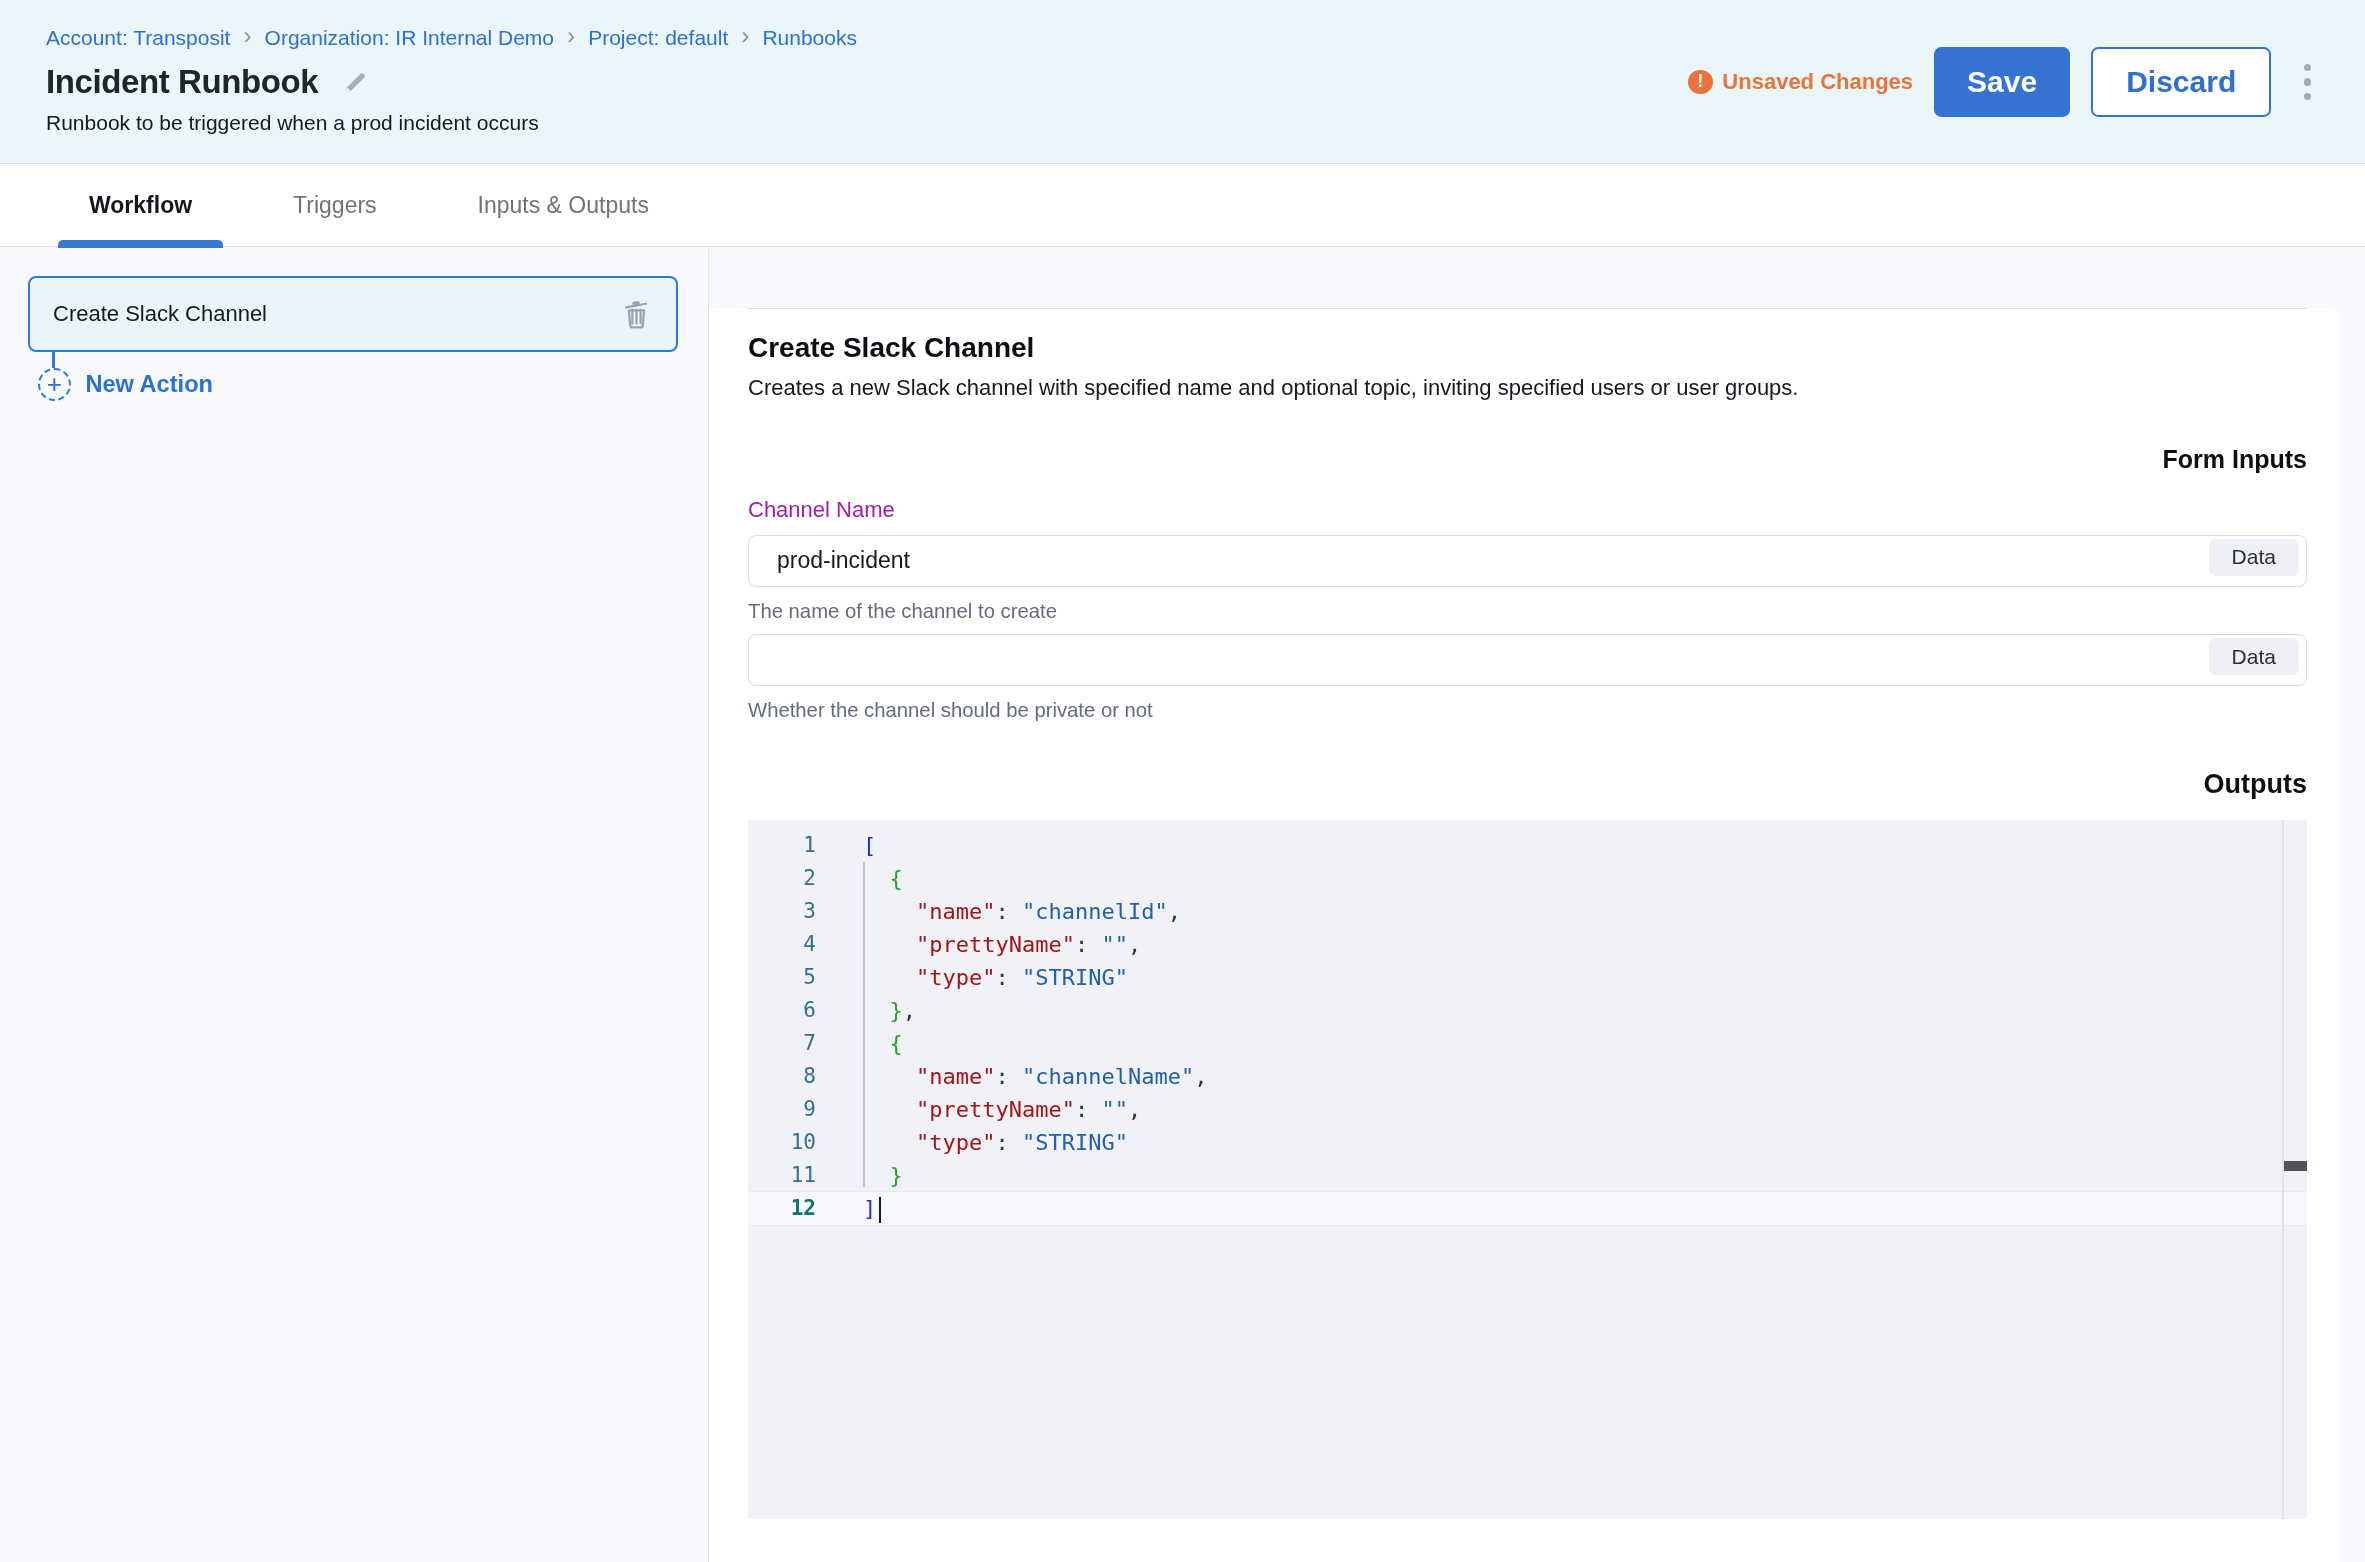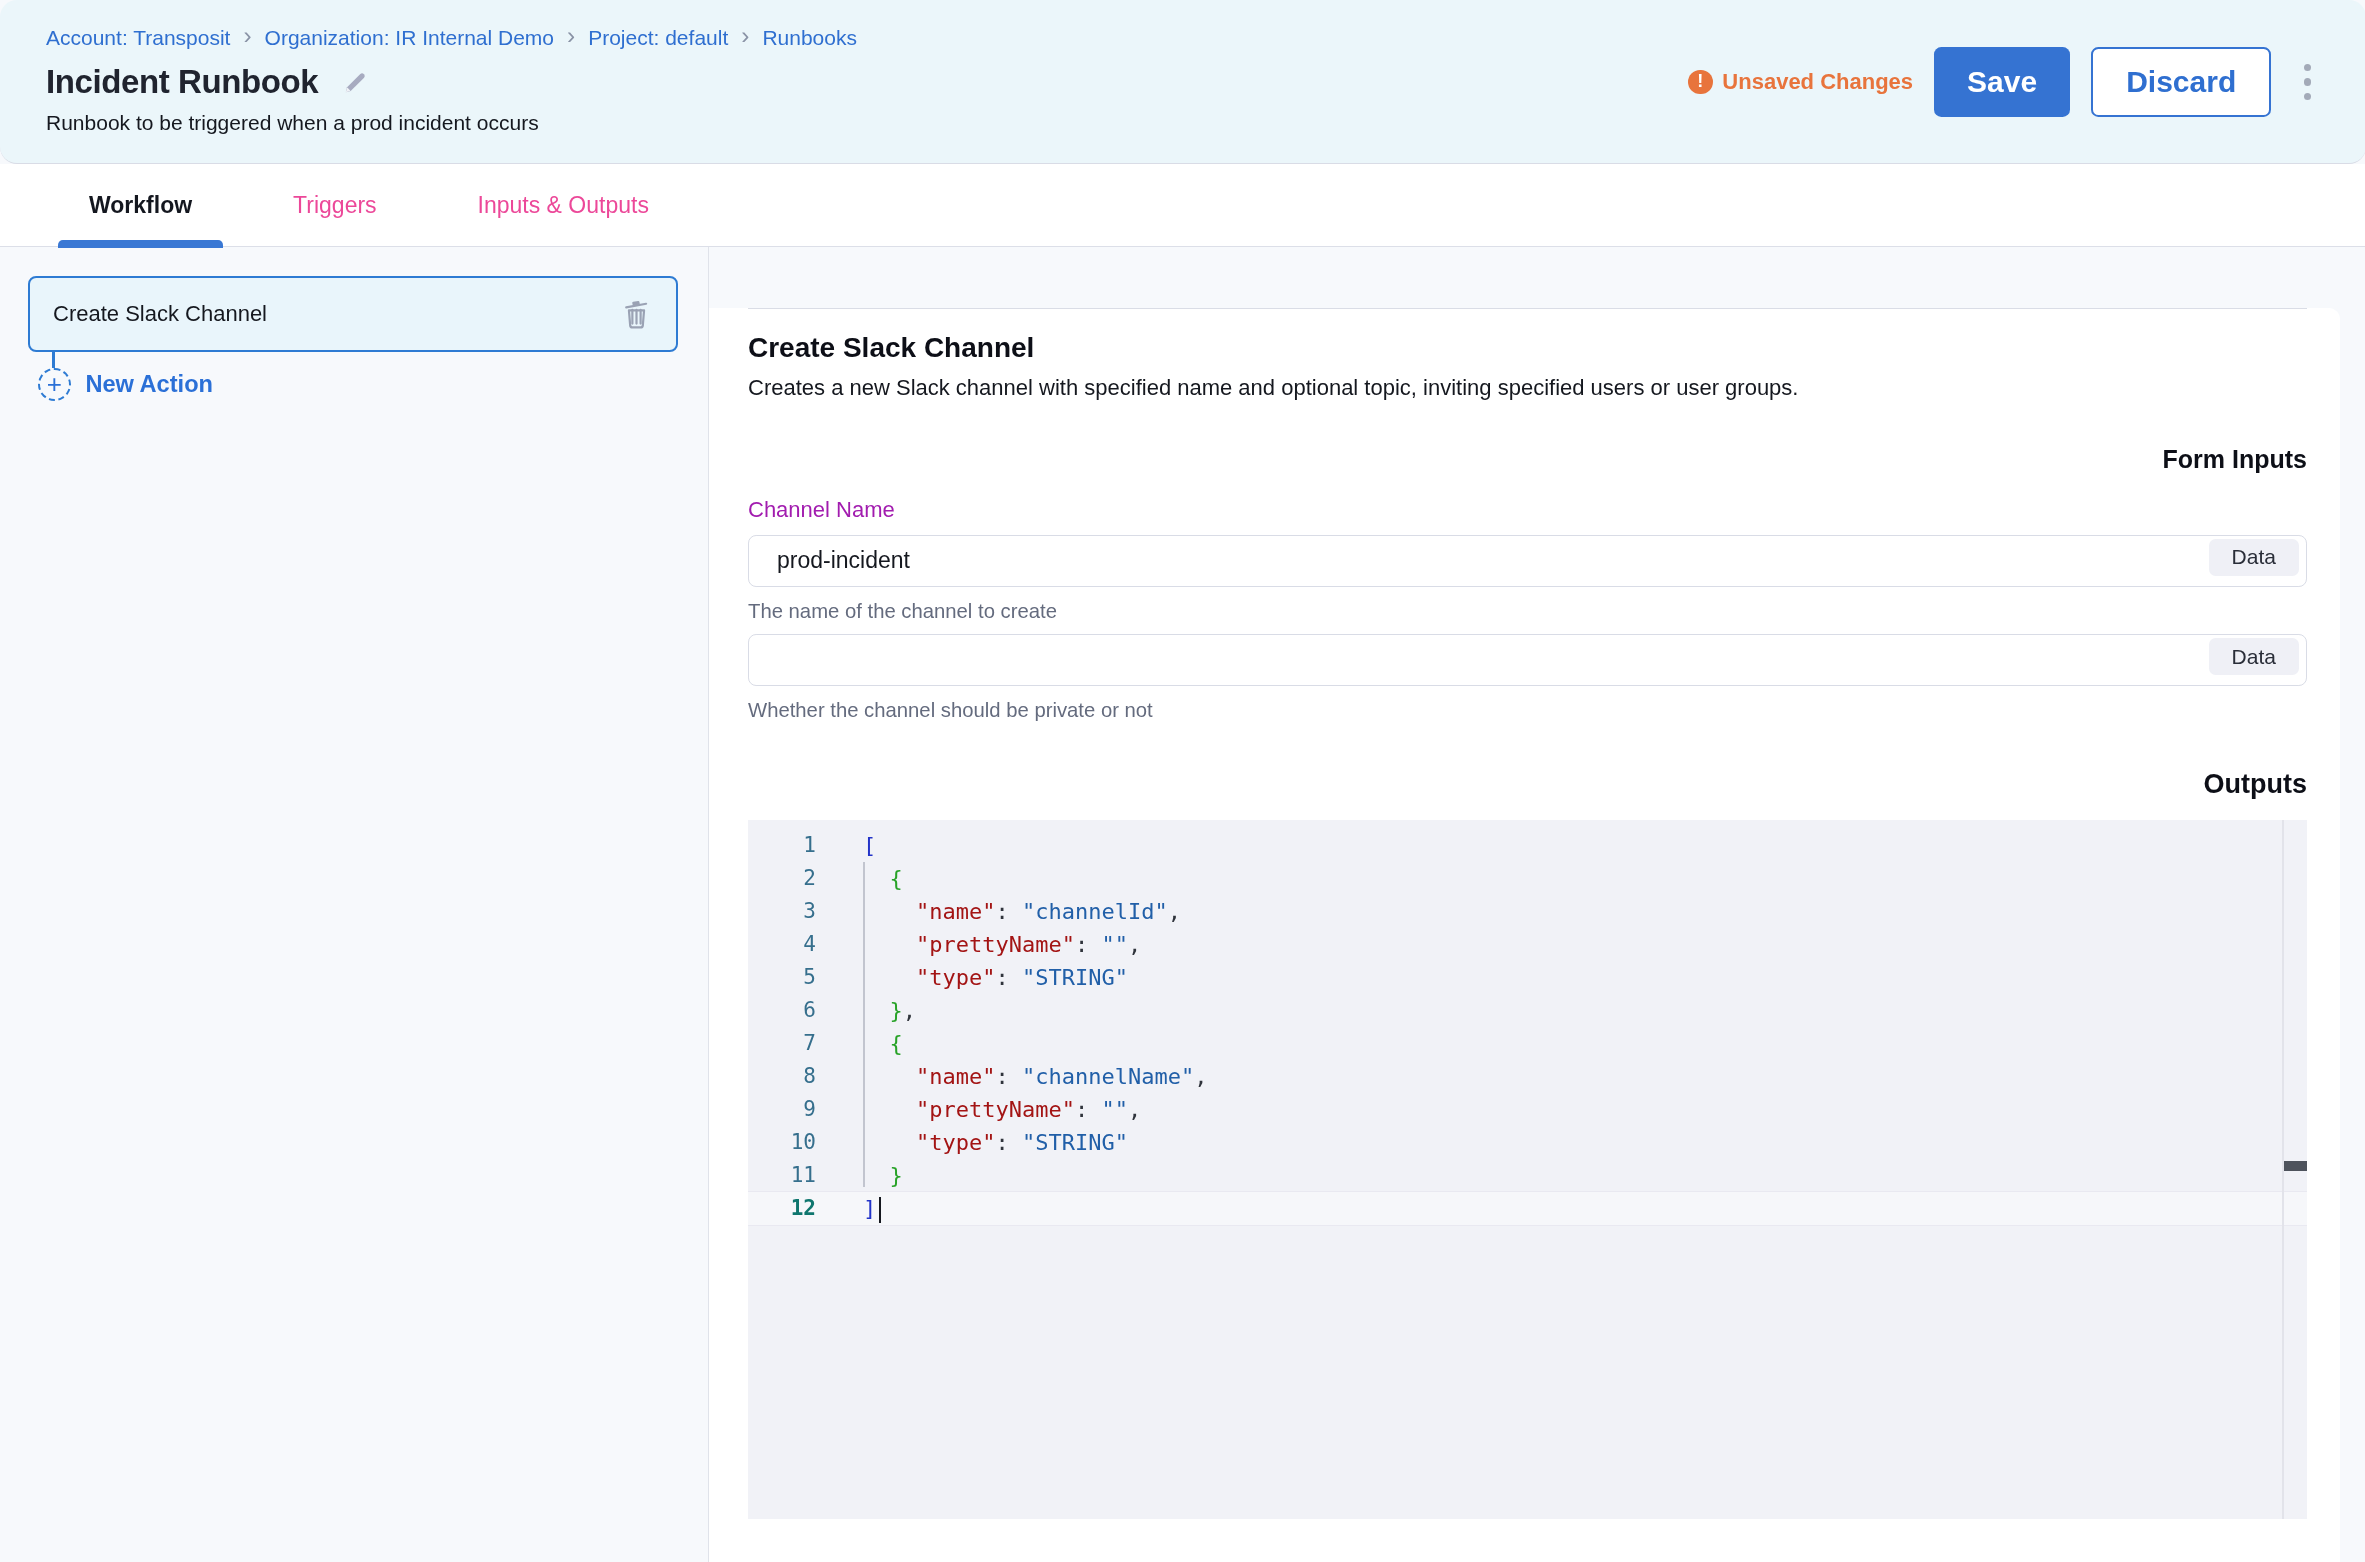--- a/index.html
+++ b/index.html
@@ -1,40 +1,40 @@
 <!DOCTYPE html>
 <html style="font-size:13px"><head>
 <meta charset="utf-8">
 <style>
   * { margin:0; padding:0; box-sizing:border-box; }
   html,body { width:2366px; height:1562px; }
   body { font-family:"Liberation Sans", sans-serif; background:#f7f9fc; overflow:hidden; }
   .page { position:relative; width:2366px; height:1562px; display:flex; flex-direction:column; }
 
   
-  .header { position:relative; height:164px; background:#ebf6fa; border-bottom:1.6px solid #d9dce6; padding:24.4px 0 0 46px; flex:none;border-radius:17px; }
+  .header { position:relative; height:164px; background:#ebf6fa; border-bottom:1.6px solid #d9dce6; padding:24.4px 0 0 46px; flex:none; }
   .breadcrumb { display:flex; align-items:center; gap:13px; font-size:21px; }
   .crumb { color:#2f6fd0; cursor:pointer; }
   .crumb-sep { color:#8a93a6; font-size:24.4px; line-height:1; padding-bottom:3.3px; }
   .title-row { display:flex; align-items:center; gap:23px; margin-top:11.4px; }
   .page-title { font-size:33px; font-weight:700; color:#20242f; letter-spacing:-0.4px; }
   .pencil { width:29px; height:29px; }
   .subtitle { margin-top:9.8px; font-size:21px; color:#15181f; }
   .header-actions { position:absolute; right:47px; top:47px; display:flex; align-items:center; gap:21px; }
   .unsaved { display:flex; align-items:center; gap:9.8px; color:#e8743c; font-size:22px; font-weight:600; }
   .alert-dot { width:24.4px; height:24.4px; border-radius:50%; background:#e8743c; color:#fff; font-size:18px; font-weight:700; display:flex; align-items:center; justify-content:center; }
   .btn { height:70px; border-radius:7.3px; font-size:30px; font-weight:700; display:flex; align-items:center; justify-content:center; cursor:pointer; }
   .btn-save { background:#3573d2; color:#fff; padding:0 33px; }
   .btn-discard { background:#fff; color:#2f6fd0; border:2.4px solid #3573d2; padding:0 33px; }
   .kebab { display:flex; flex-direction:column; gap:7.3px; padding:4.9px 8.1px; margin-left:3.3px; cursor:pointer; }
   .kebab i { width:7.3px; height:7.3px; border-radius:50%; background:#a3aab8; }
 
   
   .tabbar { height:83px; background:#fff; border-bottom:1.6px solid #dcdfe8; display:flex; align-items:center; padding-left:89px; gap:101px; flex:none; }
-  .tab { position:relative; height:100%; display:flex; align-items:center; font-size:23px; color:#ec4899; cursor:pointer; }
+  .tab { position:relative; height:100%; display:flex; align-items:center; font-size:23px; color:#737373; cursor:pointer; }
   .tab.active { color:#14171f; font-weight:700; }
   .tab.active::after { content:""; position:absolute; left:-31px; right:-31px; bottom:-1.6px; height:7.3px; background:#3a78d4; border-radius:4.9px 4.9px 0 0; }
 
   
   .body { flex:1; display:flex; min-height:0; }
   .left-panel { width:709px; flex:none; border-right:1.6px solid #e0e3ea; padding:29px 0 0 28px; background:#f7f9fc; }
   .action-card { width:650px; height:76px; background:#e9f5fb; border:2.4px solid #2e7bd3; border-radius:8.1px; display:flex; align-items:center; padding:0 23px; cursor:pointer; }
   .action-card-label { font-size:22px; color:#15181f; flex:1; }
   .trash { width:33px; height:33px; cursor:pointer; }
   .connector { width:2.4px; height:16.3px; background:#2e7bd3; margin-left:24.4px; }

